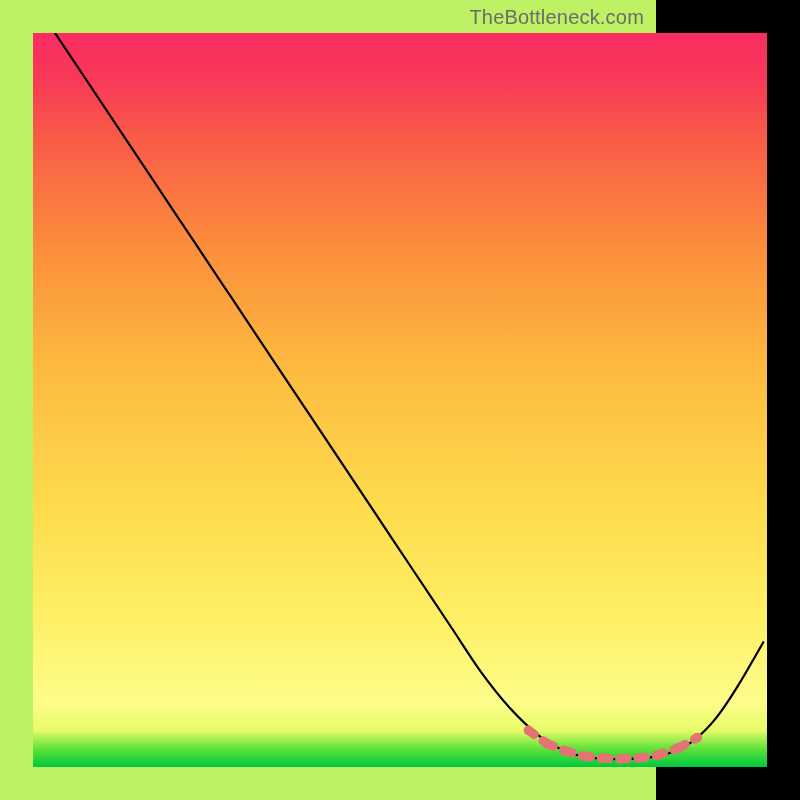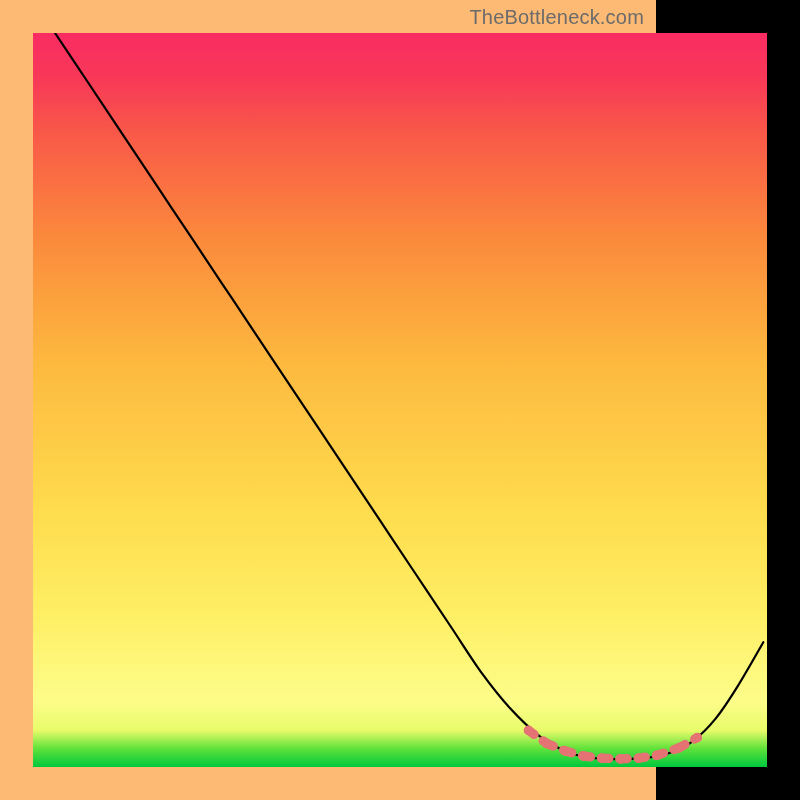--- a/index.html
+++ b/index.html
@@ -8,21 +8,21 @@
     width: 800px;
     height: 800px;
     background: #000;
     overflow: hidden;
     font-family: Arial, Helvetica, sans-serif;
   }
   .stage {
     position: relative;
     width: 656px;
     height: 800px;
-    background: #fdba74;
+    background: #bef264;
   }
   
   .plot {
     position: absolute;
     left: 33px;
     top: 33px;
     width: 734px;
     height: 734px;
     overflow: hidden;
   }

